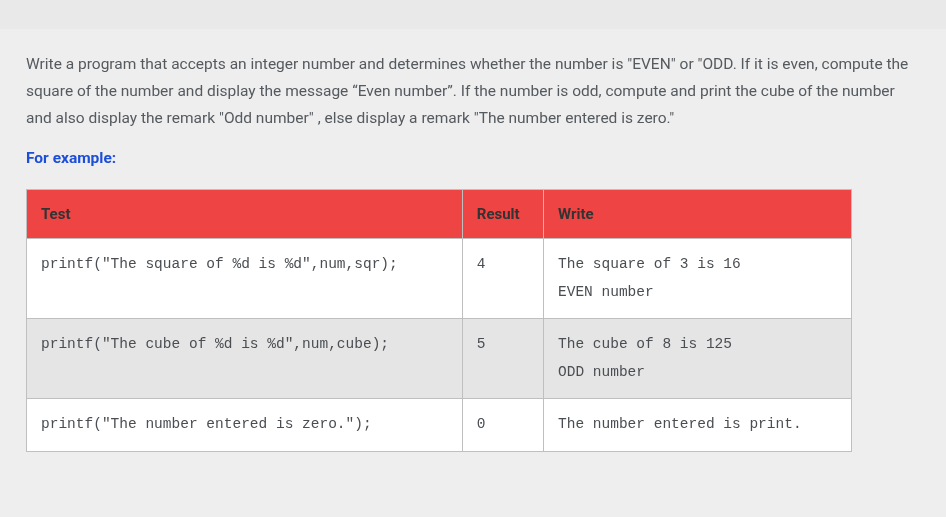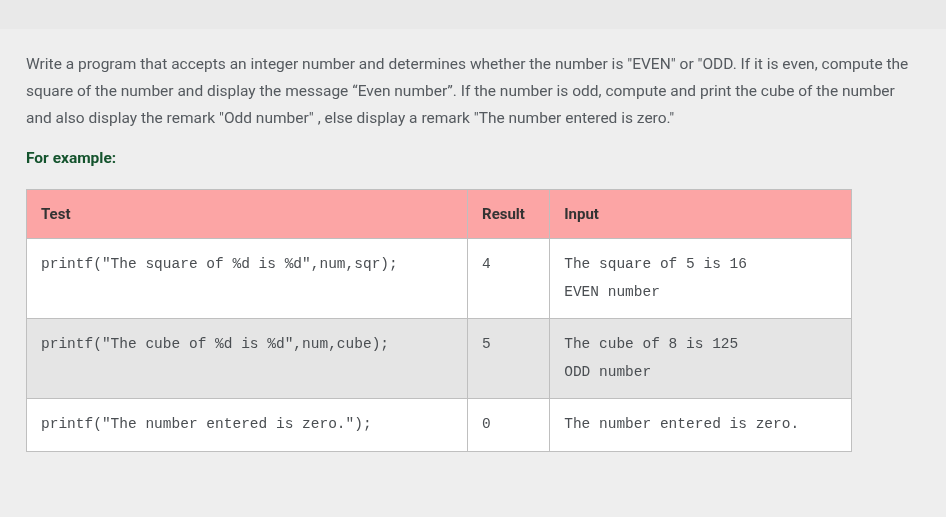--- a/index.html
+++ b/index.html
@@ -27,21 +27,21 @@
     padding: 22px 30px 20px 26px;
   }
   .description {
     color: #555a5f;
     font-size: 15.5px;
     line-height: 1.75;
     margin-bottom: 14px;
   }
   .example-label {
     font-weight: 700;
-    color: #14532d;
+    color: #1d4ed8;
     font-size: 15.5px;
     margin-bottom: 18px;
   }
   .table-wrap {
     display: flex;
   }
   table {
     border-collapse: collapse;
     background: #fff;
     table-layout: auto;
@@ -51,21 +51,21 @@
   th, td {
     border: 1px solid #bfbfbf;
     padding: 12px 14px;
     text-align: left;
     vertical-align: top;
     font-size: 15px;
   }
   th {
     font-weight: 700;
     color: #333;
-    background: #fca5a5;
+    background: #ef4444;
   }
   tbody tr:nth-child(1) td {
     background: #fff;
   }
   tbody tr:nth-child(2) td {
     background: #e5e5e5;
   }
   tbody tr:nth-child(3) td {
     background: #fff;
   }
@@ -87,38 +87,38 @@
   <div class="content">
     <div class="description">Write a program that accepts an integer number and determines whether the number is "EVEN" or "ODD. If it is even, compute the square of the number and display the message “Even number”.  If the number is odd, compute and print the cube of the number and also display the remark "Odd number" , else display a  remark "The number entered is zero."</div>
     <div class="example-label">For example:</div>
 
     <div class="table-wrap">
       <table>
         <thead>
           <tr>
             <th>Test</th>
             <th>Result</th>
-            <th>Input</th>
+            <th>Write</th>
           </tr>
         </thead>
         <tbody>
           <tr>
             <td><span class="mono">printf("The square of %d is %d",num,sqr);</span></td>
             <td><span class="mono">4</span></td>
-            <td class="result-cell"><span class="mono">The square of 5 is 16
+            <td class="result-cell"><span class="mono">The square of 3 is 16
 EVEN number</span></td>
           </tr>
           <tr>
             <td><span class="mono">printf("The cube of %d is %d",num,cube);</span></td>
             <td><span class="mono">5</span></td>
             <td class="result-cell"><span class="mono">The cube of 8 is 125
 ODD number</span></td>
           </tr>
           <tr>
             <td><span class="mono">printf("The number entered is zero.");</span></td>
             <td><span class="mono">0</span></td>
-            <td class="result-cell"><span class="mono">The number entered is zero.</span></td>
+            <td class="result-cell"><span class="mono">The number entered is print.</span></td>
           </tr>
         </tbody>
       </table>
     </div>
   </div>
 </div>
 
 </body></html>

